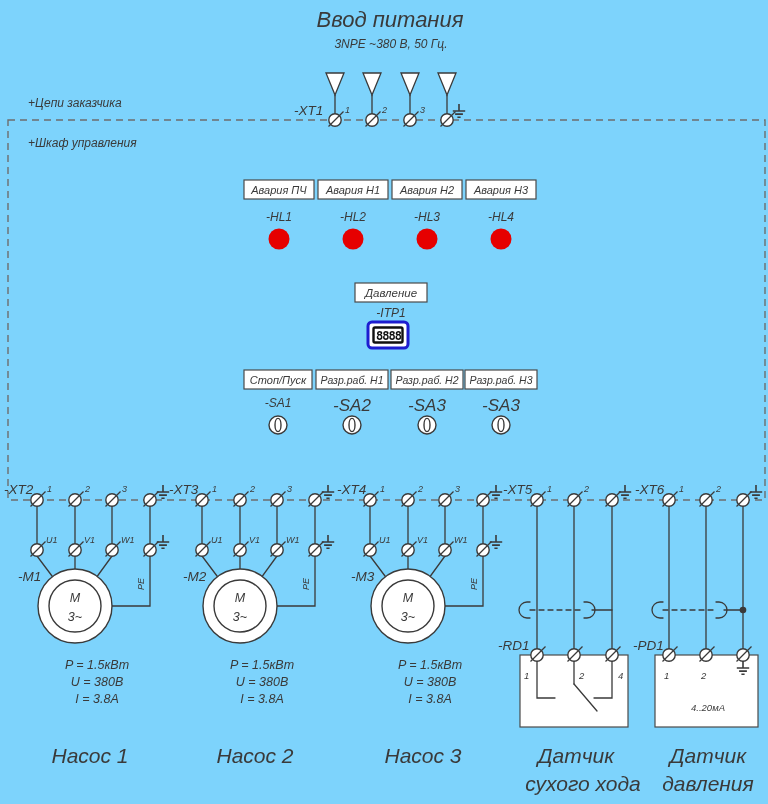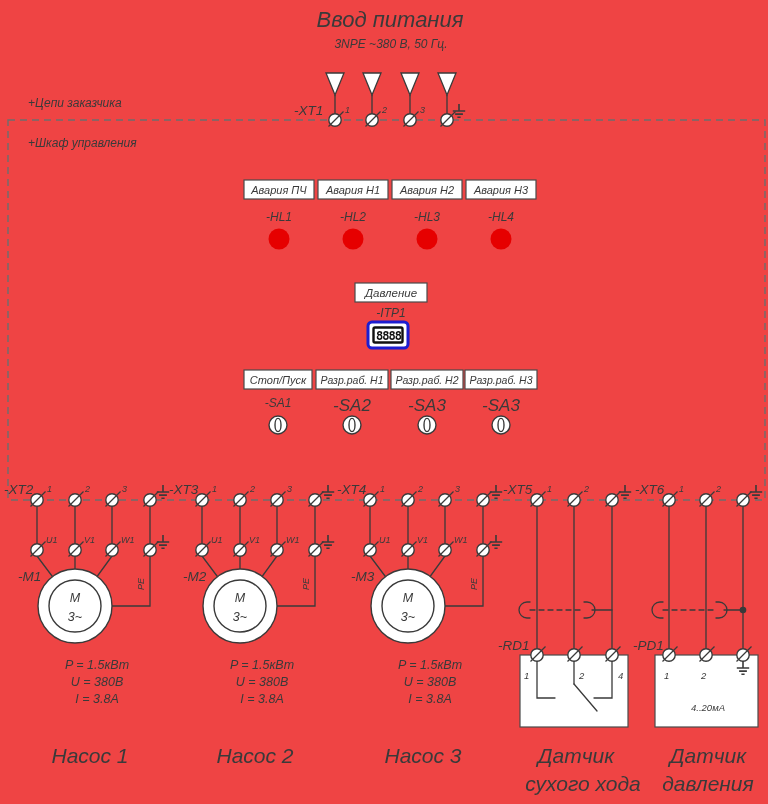--- a/index.html
+++ b/index.html
@@ -1,16 +1,16 @@
 <!DOCTYPE html>
 <html><head>
 <meta charset="utf-8">
 <style>
   html,body{margin:0;padding:0;background:#fff;}
-  .page{width:768px;height:804px;position:relative;background:#ef4444;}
+  .page{width:768px;height:804px;position:relative;background:#7dd3fc;}
   .t{font-family:"Liberation Sans",sans-serif;font-style:italic;fill:#3a3a3a;}
   .f9{font-size:9px;} .f95{font-size:9.5px;} .f10{font-size:10.5px;}
   .f11{font-size:11px;} .f115{font-size:11.5px;} .f12{font-size:12px;}
   .f125{font-size:12.5px;} .f13{font-size:13.5px;} .f17{font-size:17px;}
   .f21{font-size:21px;} .f22{font-size:22px;}
   .mid{text-anchor:middle;}
   .ln{stroke:#3a3a3a;stroke-width:1.3;fill:none;stroke-linecap:round;}
   .sc{fill:#fff;stroke:#3a3a3a;stroke-width:1.4;}
   .dash{fill:none;stroke:#6e6e6e;stroke-width:1.4;stroke-dasharray:7 5;}
   .bx{fill:#fff;stroke:#4a4a4a;stroke-width:1.2;}

